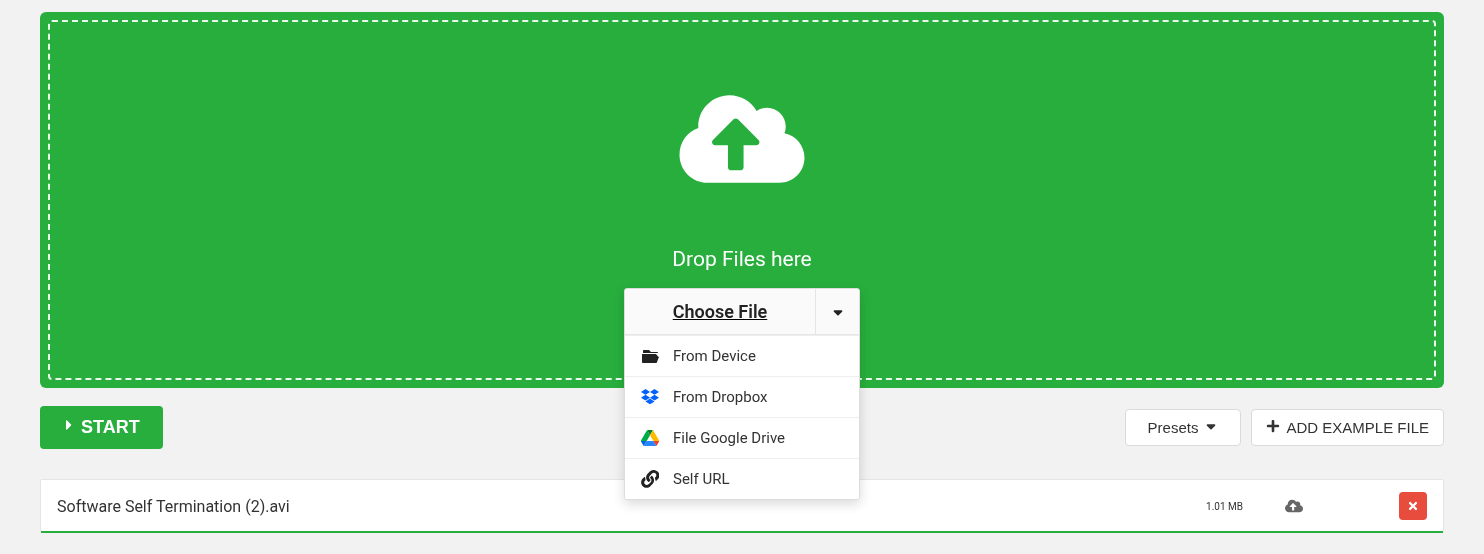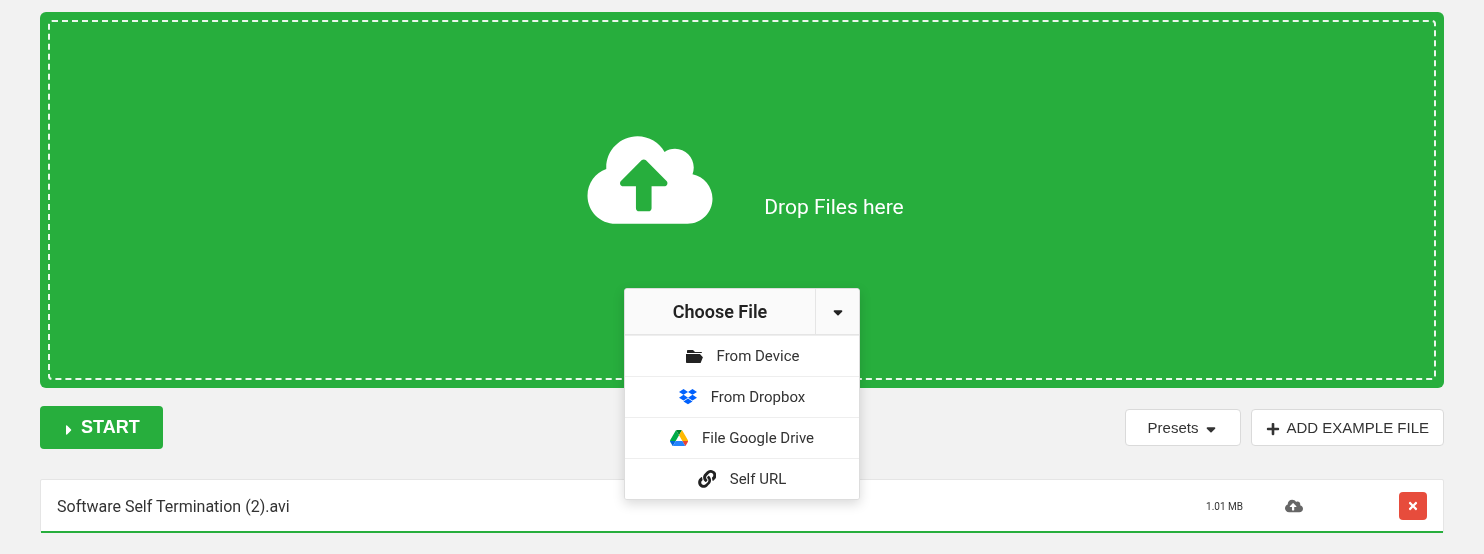--- a/index.html
+++ b/index.html
@@ -18,21 +18,21 @@
       background: #27ae3d;
       border-radius: 6px;
       padding: 8px;
       margin-bottom: 18px;
     }
     .dropzone-inner {
       border: 2px dashed rgba(255,255,255,0.9);
       border-radius: 4px;
       height: 360px;
       display: flex;
-      flex-direction: row;
+      flex-direction: column;
       align-items: center;
       justify-content: center;
       position: relative;
       gap: 44px;
     }
     .cloud-icon {
       margin-top: -40px;
       width: 140px;
       height: 100px;
       fill: #fff;
@@ -54,20 +54,21 @@
       border-radius: 3px;
       box-shadow: 0 4px 12px rgba(0,0,0,0.15);
       overflow: hidden;
       z-index: 10;
     }
     .choose-header {
       display: flex;
       align-items: stretch;
       border-bottom: 1px solid #e5e5e5;
       background: #fafafa;
+      text-decoration: underline;
     }
     .choose-title {
       flex: 1;
       font-weight: 600;
       font-size: 18px;
       color: #222;
       text-align: center;
       padding: 12px 0;
     }
     .choose-chevron {
@@ -81,21 +82,20 @@
     .choose-chevron svg { width: 14px; height: 14px; fill: #222; }
     .choose-option {
       display: flex;
       align-items: center;
       padding: 11px 16px;
       border-top: 1px solid #eee;
       font-size: 15px;
       color: #333;
       cursor: pointer;
       background: #fff;
-      justify-content: center;
     }
     .choose-option:first-of-type { border-top: none; }
     .choose-option .opt-icon {
       width: 18px;
       height: 18px;
       margin-right: 14px;
       display: inline-flex;
       align-items: center;
       justify-content: center;
     }
@@ -105,21 +105,21 @@
       margin-bottom: 30px;
     }
     .btn {
       border-radius: 4px;
       border: 1px solid transparent;
       padding: 10px 18px;
       font-size: 18px;
       font-weight: 600;
       cursor: pointer;
       display: inline-flex;
-      align-items: flex-end;
+      align-items: flex-start;
       gap: 6px;
     }
     .btn-start {
       padding: 10px 22px;
       background: #27ae3d;
       color: #fff;
     }
     .btn-start svg { width: 12px; height: 16px; fill: #fff; }
     .btn-light {
       background: #fff;

